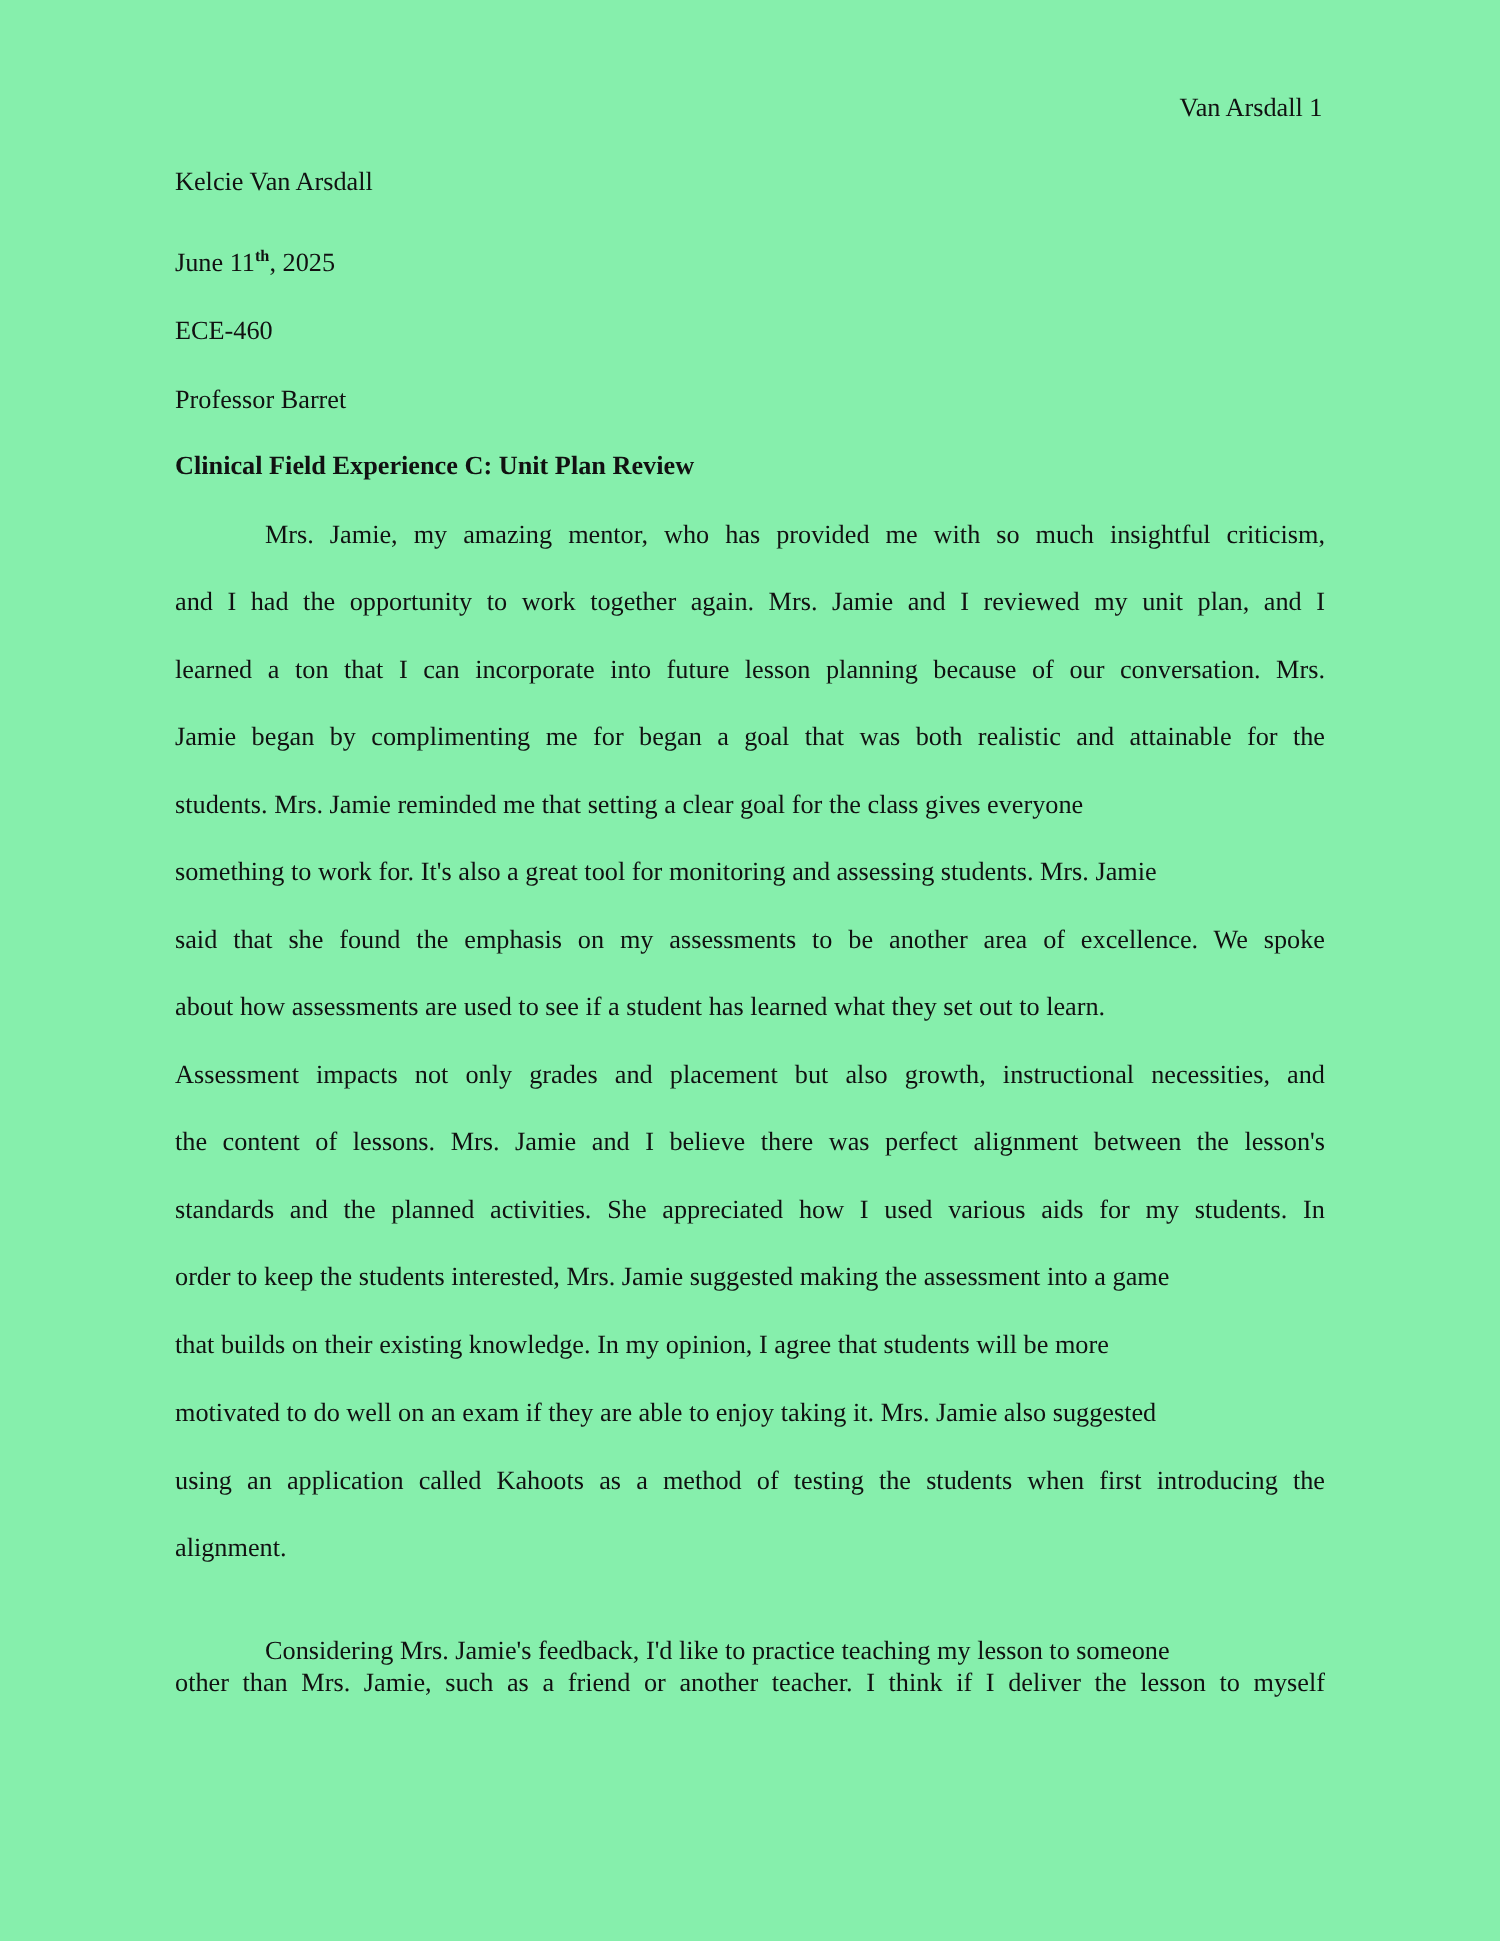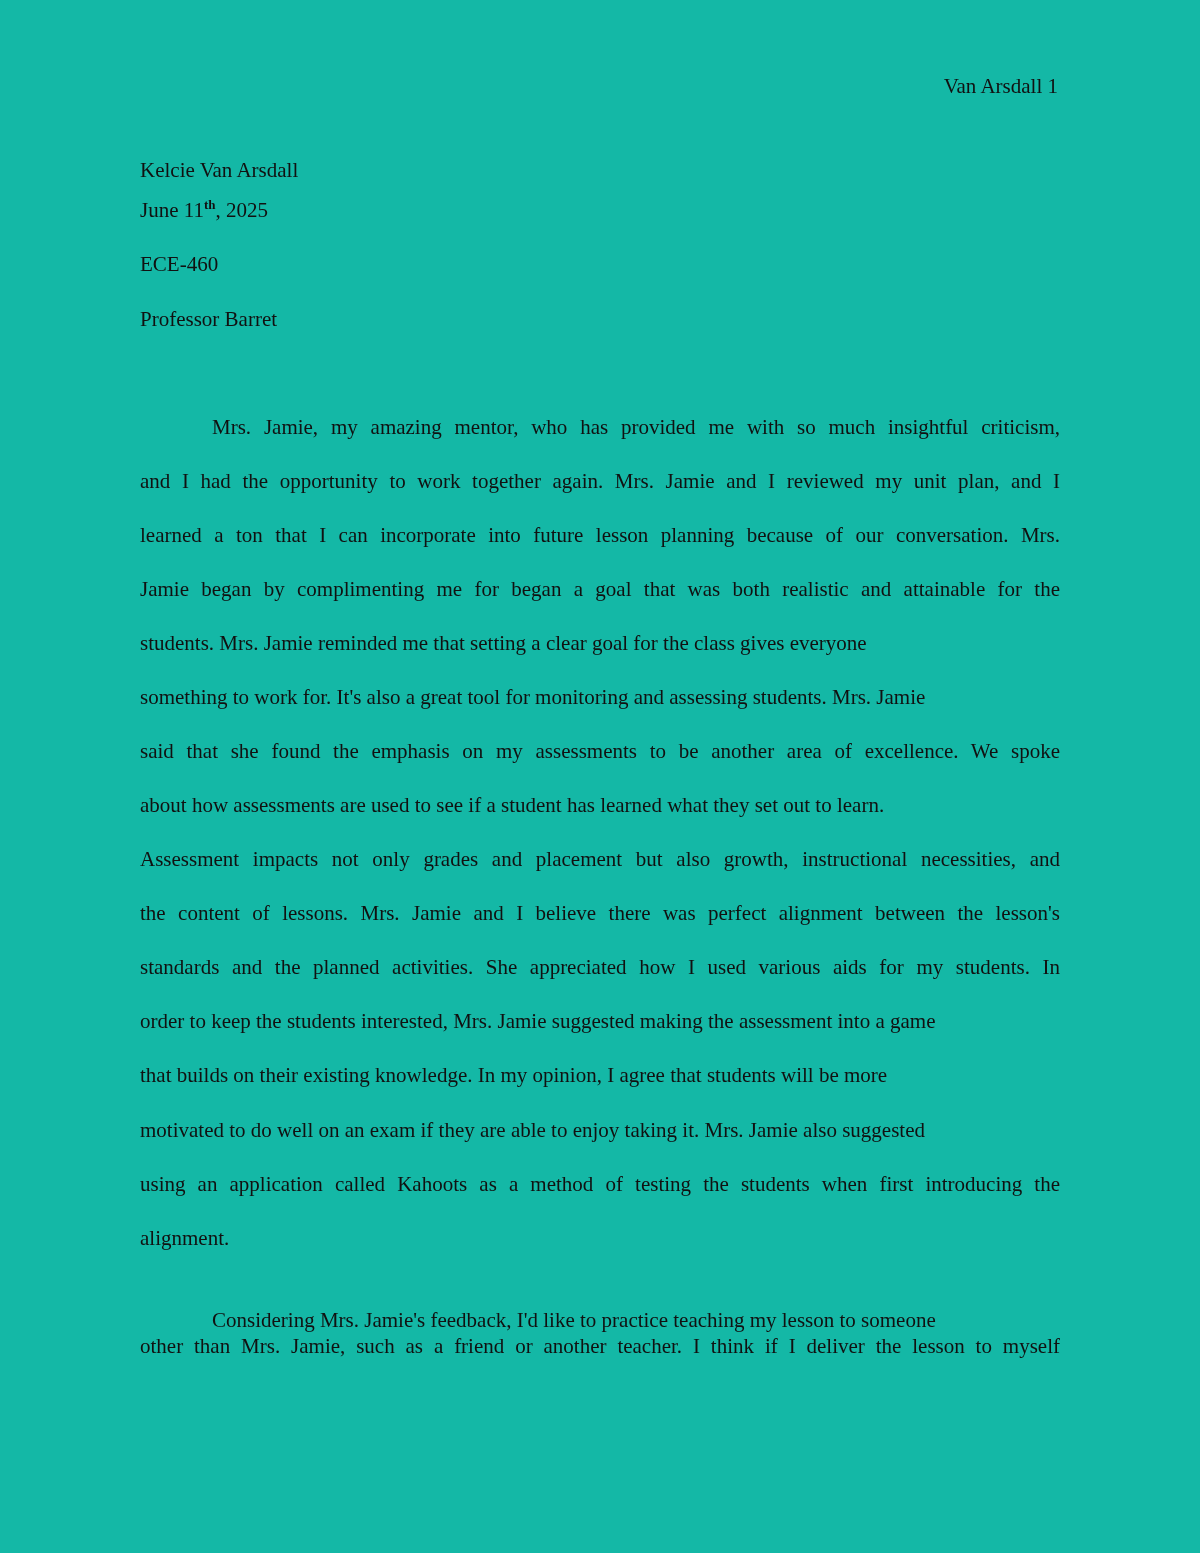--- a/index.html
+++ b/index.html
@@ -1,39 +1,40 @@
 <!DOCTYPE html>
 <html><head>
 <meta charset="utf-8">
 <style>
   html, body { margin: 0; padding: 0; background: #ffffff; }
   body { width: 1200px; height: 1553px; position: relative; overflow: hidden;
          font-family: "Liberation Serif", "DejaVu Serif", serif; color: #111111; }
-  .page { position: absolute; left: 0; top: 0; width: 1200px; height: 1553px; background: #14b8a6; }
+  .page { position: absolute; left: 0; top: 0; width: 1200px; height: 1553px; background: #86efac; }
   .header { position: absolute; right: 142px; top: 72px; font-size: 21px; line-height: 28px; white-space: nowrap; }
   .line { position: absolute; left: 140px; font-size: 21px; line-height: 28px; white-space: nowrap; }
   .justify { width: 920px; text-align: justify; text-align-last: justify; }
   .title { font-weight: bold; }
   sup { font-size: 13px; line-height: 0; vertical-align: super; font-weight: bold; }
 </style>
 </head>
 <body>
 
 <div class="page">
 
   <div class="header">Van Arsdall 1</div>
 
-  <div class="line" style="top:156px">Kelcie Van Arsdall</div>
+  <div class="line" style="top:131px">Kelcie Van Arsdall</div>
 
   <div class="line" style="top:196px"><span>June 11</span><sup>th</sup><span>, 2025</span></div>
 
   <div class="line" style="top:250px">ECE-460</div>
 
   <div class="line" style="top:305px">Professor Barret</div>
 
+  <div class="line title" style="top:358px">Clinical Field Experience C: Unit Plan Review</div>
 
   <div>
     <div class="line" style="top:413px; left:212px; width:848px; text-align:justify; text-align-last:justify;">Mrs. Jamie, my amazing mentor, who has provided me with so much insightful criticism,</div>
     <div class="line justify" style="top:467px">and I had the opportunity to work together again. Mrs. Jamie and I reviewed my unit plan, and I</div>
     <div class="line justify" style="top:521px">learned a ton that I can incorporate into future lesson planning because of our conversation. Mrs.</div>
     <div class="line justify" style="top:575px">Jamie began by complimenting me for began a goal that was both realistic and attainable for the</div>
     <div class="line" style="top:629px">students. Mrs. Jamie reminded me that setting a clear goal for the class gives everyone</div>
     <div class="line" style="top:683px">something to work for. It's also a great tool for monitoring and assessing students. Mrs. Jamie</div>
     <div class="line justify" style="top:737px">said that she found the emphasis on my assessments to be another area of excellence. We spoke</div>
     <div class="line" style="top:791px">about how assessments are used to see if a student has learned what they set out to learn.</div>

